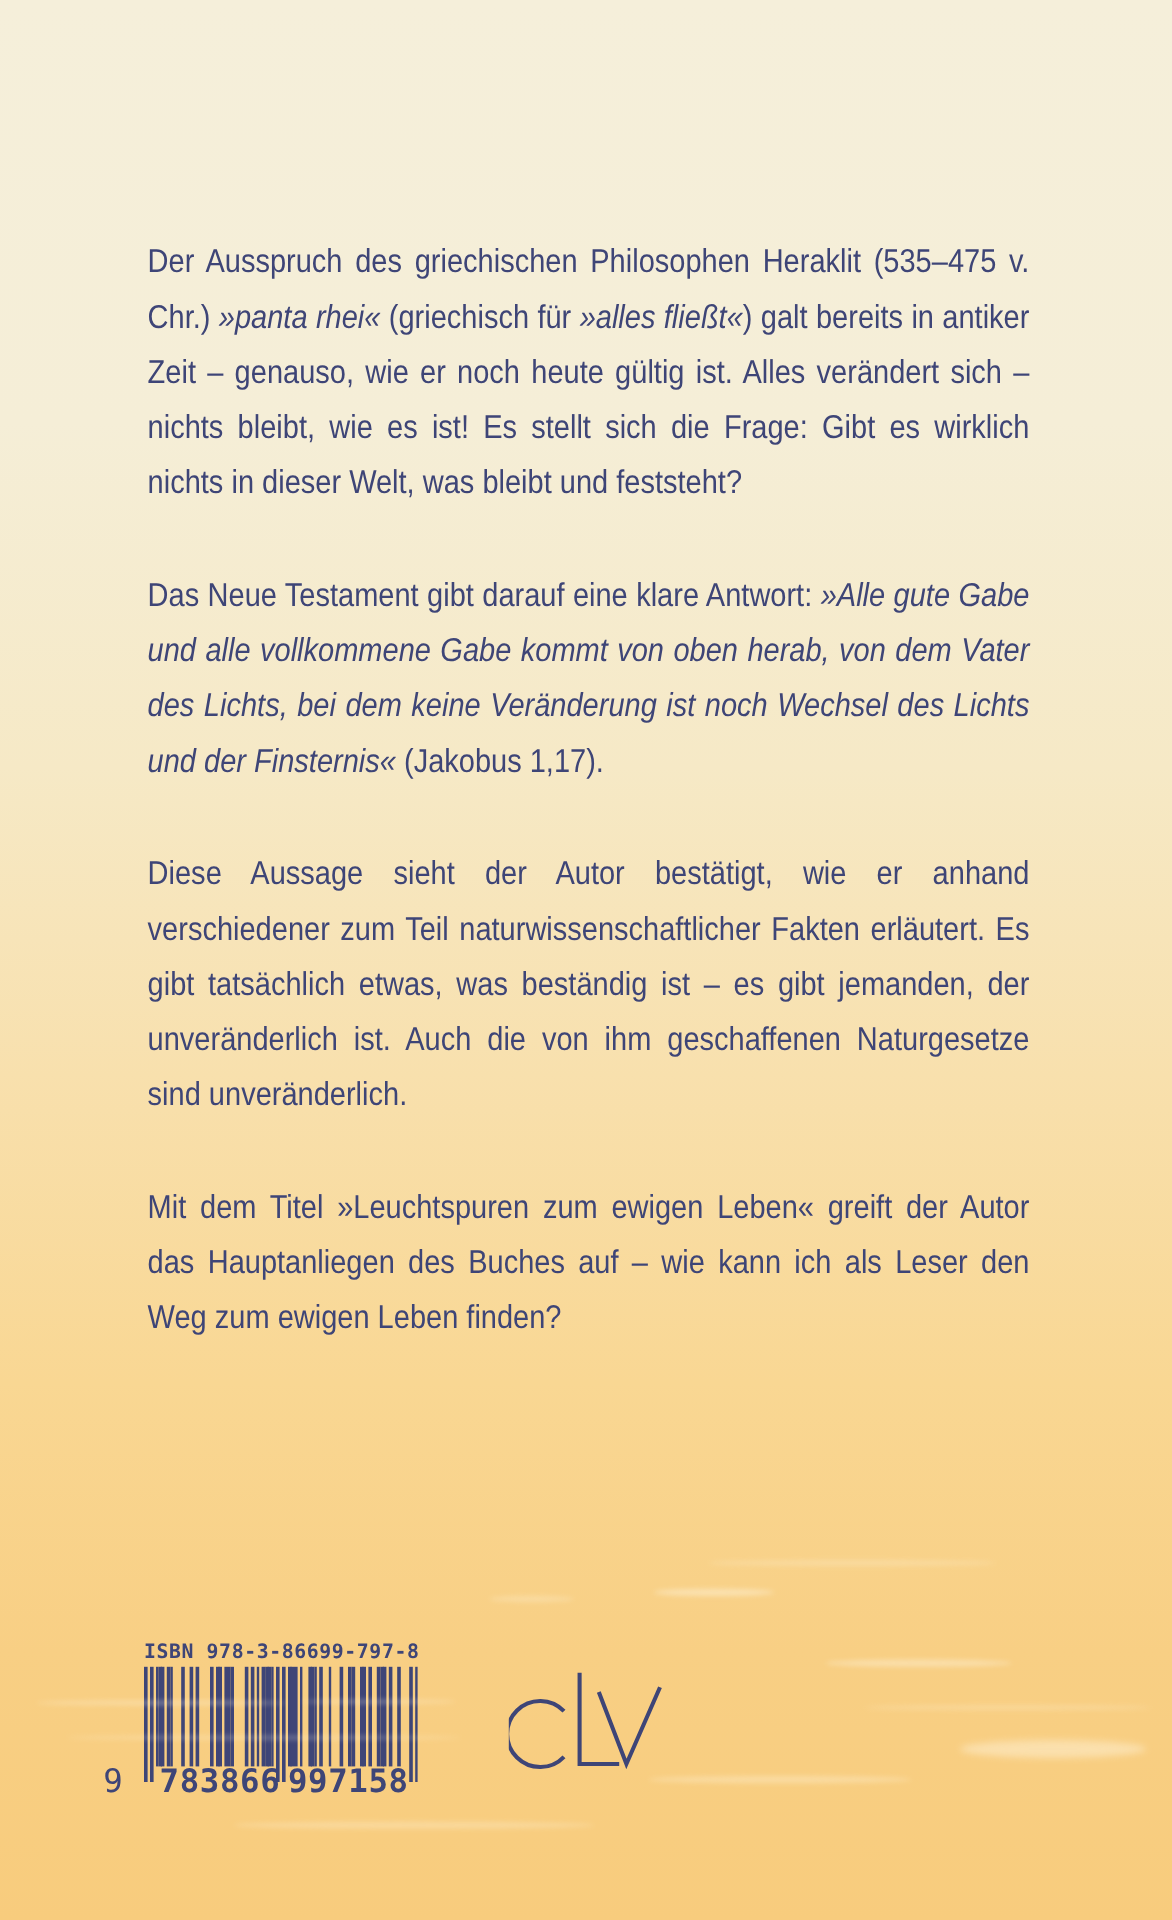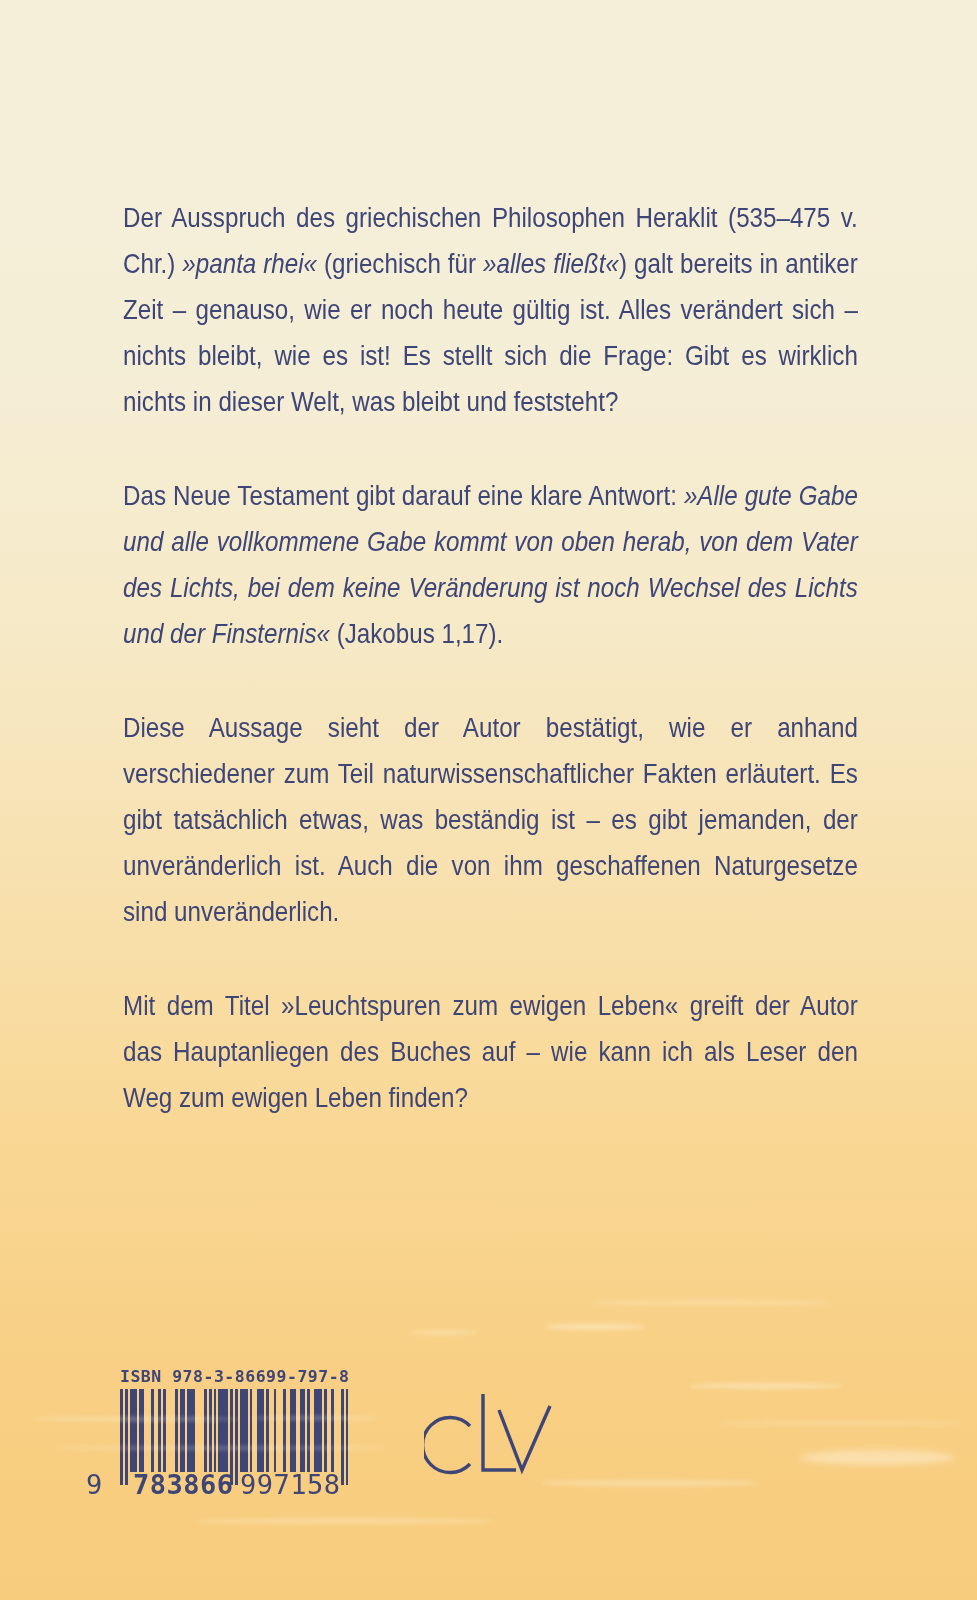--- a/index.html
+++ b/index.html
@@ -51,21 +51,21 @@
   .barcode{position:relative;margin-top:3px;width:228px;height:96px;}
   .bar{position:absolute;top:0;height:83px;background:#3e4577;}
   .bar.tall{height:96px;}
   .bc-digit{
     position:absolute;top:82px;
     font-family:"DejaVu Sans Mono",monospace;
     font-size:27px;line-height:28px;letter-spacing:0.5px;white-space:nowrap;
   }
   .d-lead{left:-34px;}
   .d-g1{left:13px;font-weight:bold;}
-  .d-g2{left:120px;}
+  .d-g2{left:120px;font-weight:bold;}
 
   
   .clv-logo{position:absolute;left:424px;top:1391px;width:134px;height:87px;z-index:1;}
   .clv-logo svg{display:block;width:134px;height:87px;}
 </style>
 </head>
 <body>
 
 <main class="blurb">
     <p><span>Der Ausspruch des griechischen Philosophen Heraklit (535–475 v. Chr.) </span><span class="it">»panta rhei«</span><span> (griechisch für </span><span class="it">»alles fließt«</span><span>) galt bereits in antiker Zeit – genauso, wie er noch heute gültig ist. Alles verändert sich – nichts bleibt, wie es ist! Es stellt sich die Frage: Gibt es wirklich nichts in dieser Welt, was bleibt und feststeht?</span></p>

